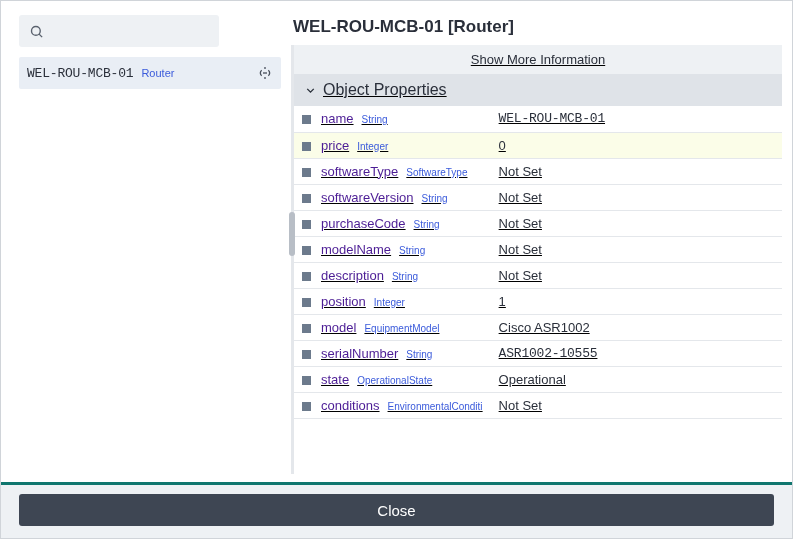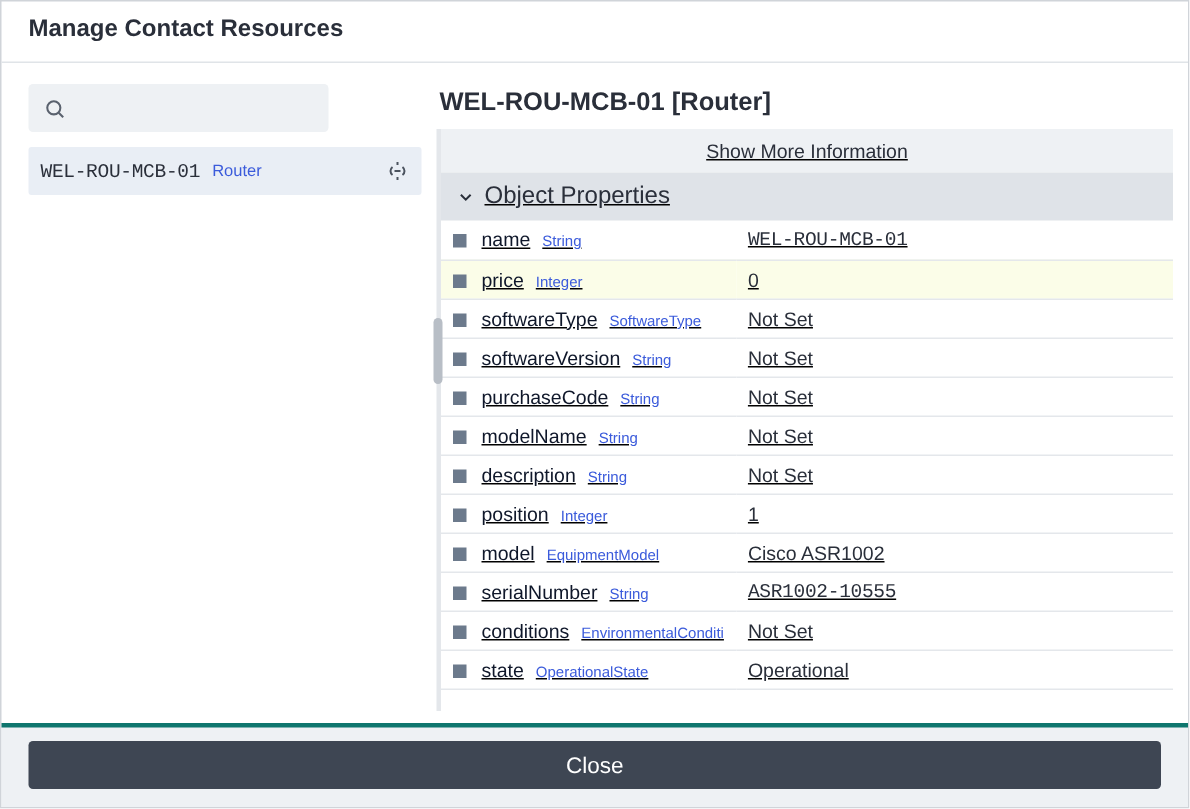--- a/index.html
+++ b/index.html
@@ -176,21 +176,21 @@
     .marker {
       display: inline-block;
       width: 9px;
       height: 9px;
       background: #6c7a8c;
       margin-right: 10px;
       vertical-align: -1px;
     }
     .prop-key {
       font-size: 13px;
-      color: #0f172a;
+      color: #4c1d95;
     }
     .prop-type {
       font-size: 10px;
       color: #3b5bdb;
       margin-left: 8px;
     }
     .val-mono {
       font-family: "Courier New", monospace;
       letter-spacing: -0.2px;
     }
@@ -218,23 +218,20 @@
       background: #b8bec6;
       border-radius: 3px;
       z-index: 5;
     }
   </style>
 </head>
 <body>
 
 <div class="modal">
 
-  <div class="modal-header">
-    <div class="modal-title">Manage Contact Resources</div>
-  </div>
 
   <div class="modal-body">
 
     <div class="drag-handle"></div>
 
     <div class="sidebar">
       <div class="search-wrap">
         <span class="search-icon">
           <svg width="15" height="15" viewBox="0 0 24 24" fill="none" stroke="currentColor" stroke-width="2.2">
             <circle cx="11" cy="11" r="7"></circle>
@@ -306,26 +303,26 @@
               </tr>
               <tr>
                 <td class="keycell"><span class="marker"></span><span class="prop-key">model</span><span class="prop-type">EquipmentModel</span></td>
                 <td>Cisco ASR1002</td>
               </tr>
               <tr>
                 <td class="keycell"><span class="marker"></span><span class="prop-key">serialNumber</span><span class="prop-type">String</span></td>
                 <td class="val-mono">ASR1002-10555</td>
               </tr>
               <tr>
-                <td class="keycell"><span class="marker"></span><span class="prop-key">conditions</span><span class="prop-type">EnvironmentalConditi</span></td>
-                <td>Not Set</td>
-              </tr>
-              <tr>
                 <td class="keycell"><span class="marker"></span><span class="prop-key">state</span><span class="prop-type">OperationalState</span></td>
                 <td>Operational</td>
+              </tr>
+              <tr>
+                <td class="keycell"><span class="marker"></span><span class="prop-key">conditions</span><span class="prop-type">EnvironmentalConditi</span></td>
+                <td>Not Set</td>
               </tr>
             </tbody>
         </table>
       </div>
     </div>
 
   </div>
 
   <div class="modal-footer">
     <button class="close-btn">Close</button>

